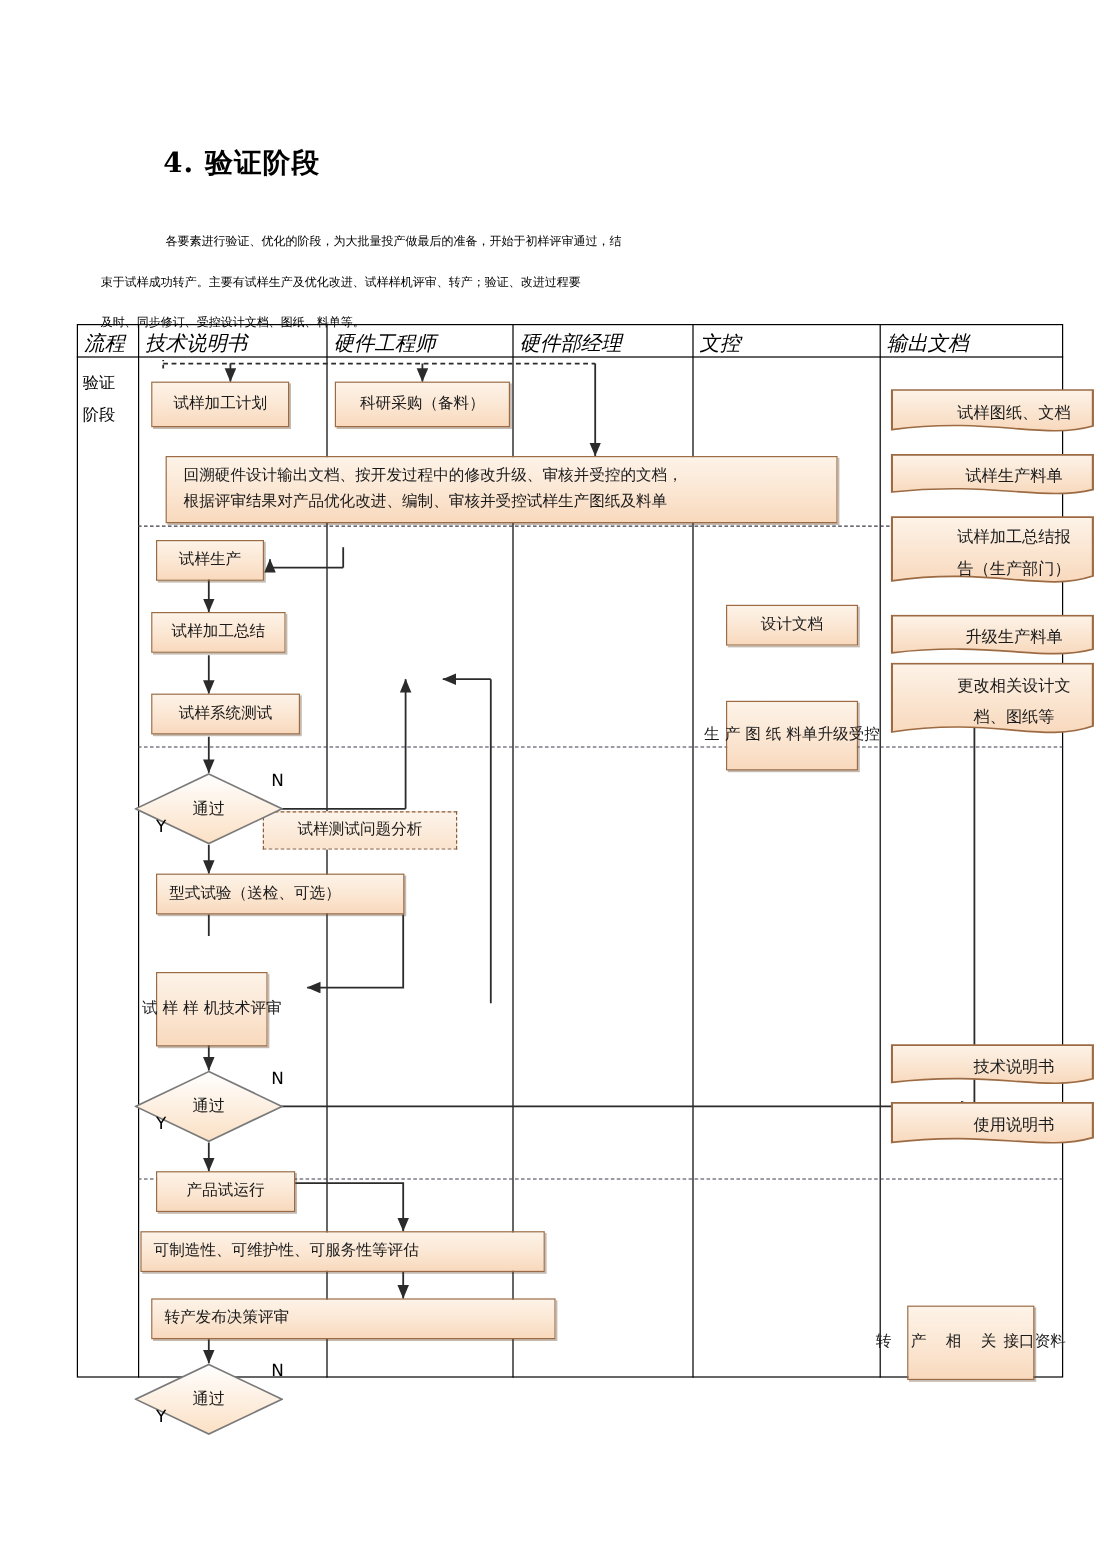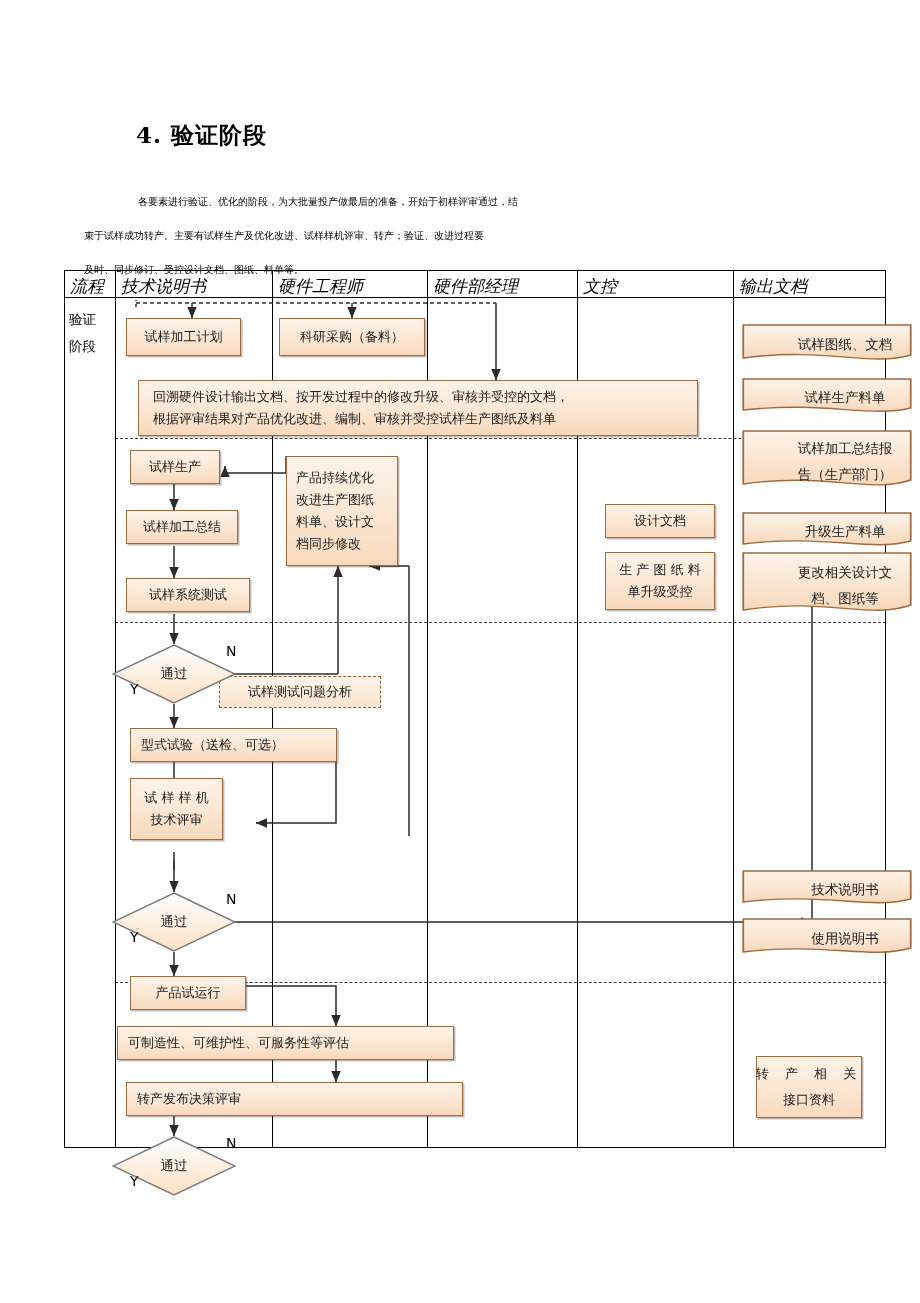--- a/index.html
+++ b/index.html
@@ -58,21 +58,21 @@
     border:1.4px solid #9c6b43;
     background:linear-gradient(180deg,#fdf3e8 0%,#fbe6d2 55%,#f8d9bd 100%);
     font-size:13px;color:#1a1a1a;
     display:flex;align-items:center;
     padding:0 10px;
     line-height:22px;
     box-shadow:1.5px 1.5px 0 rgba(90,60,35,.35);
   }
   .node.center{justify-content:center;text-align:center;}
   .node.col{flex-direction:column;justify-content:center;align-items:flex-start;text-align:center;}
-  .node.colc{flex-direction:column;justify-content:center;align-items:center;text-align:right;}
+  .node.colc{flex-direction:row;justify-content:center;align-items:center;text-align:right;margin-top:32px;}
   .node.dashed{
     border:1.5px dashed #8b5e3c;
     background:linear-gradient(180deg,#fdf4ea 0%,#fae3cd 100%);
     box-shadow:none;
   }
   .node .l{display:block;white-space:nowrap;}
   .wide-letter{letter-spacing:6px;}
 
   
   .docshape{
@@ -243,26 +243,20 @@
 
     <div class="node center" style="left:215px;top:48px;width:146px;height:38px;">
       <span>科研采购（备料）</span>
     </div>
 
     <div class="node col" style="left:74px;top:110px;width:560px;height:56px;padding:0 14px;">
       <span class="l">回溯硬件设计输出文档、按开发过程中的修改升级、审核并受控的文档，</span>
       <span class="l">根据评审结果对产品优化改进、编制、审核并受控试样生产图纸及料单</span>
     </div>
 
-    <div class="node col" style="left:222px;top:186px;width:112px;height:110px;padding:0 9px;">
-      <span class="l">产品持续优化</span>
-      <span class="l">改进生产图纸</span>
-      <span class="l">料单、设计文</span>
-      <span class="l">档同步修改</span>
-    </div>
 
     <div class="node center dashed" style="left:155px;top:406px;width:162px;height:32px;">
       <span>试样测试问题分析</span>
     </div>
 
     <div class="node center" style="left:541px;top:234px;width:110px;height:34px;">
       <span>设计文档</span>
     </div>
 
     <div class="node colc" style="left:541px;top:282px;width:110px;height:58px;">

